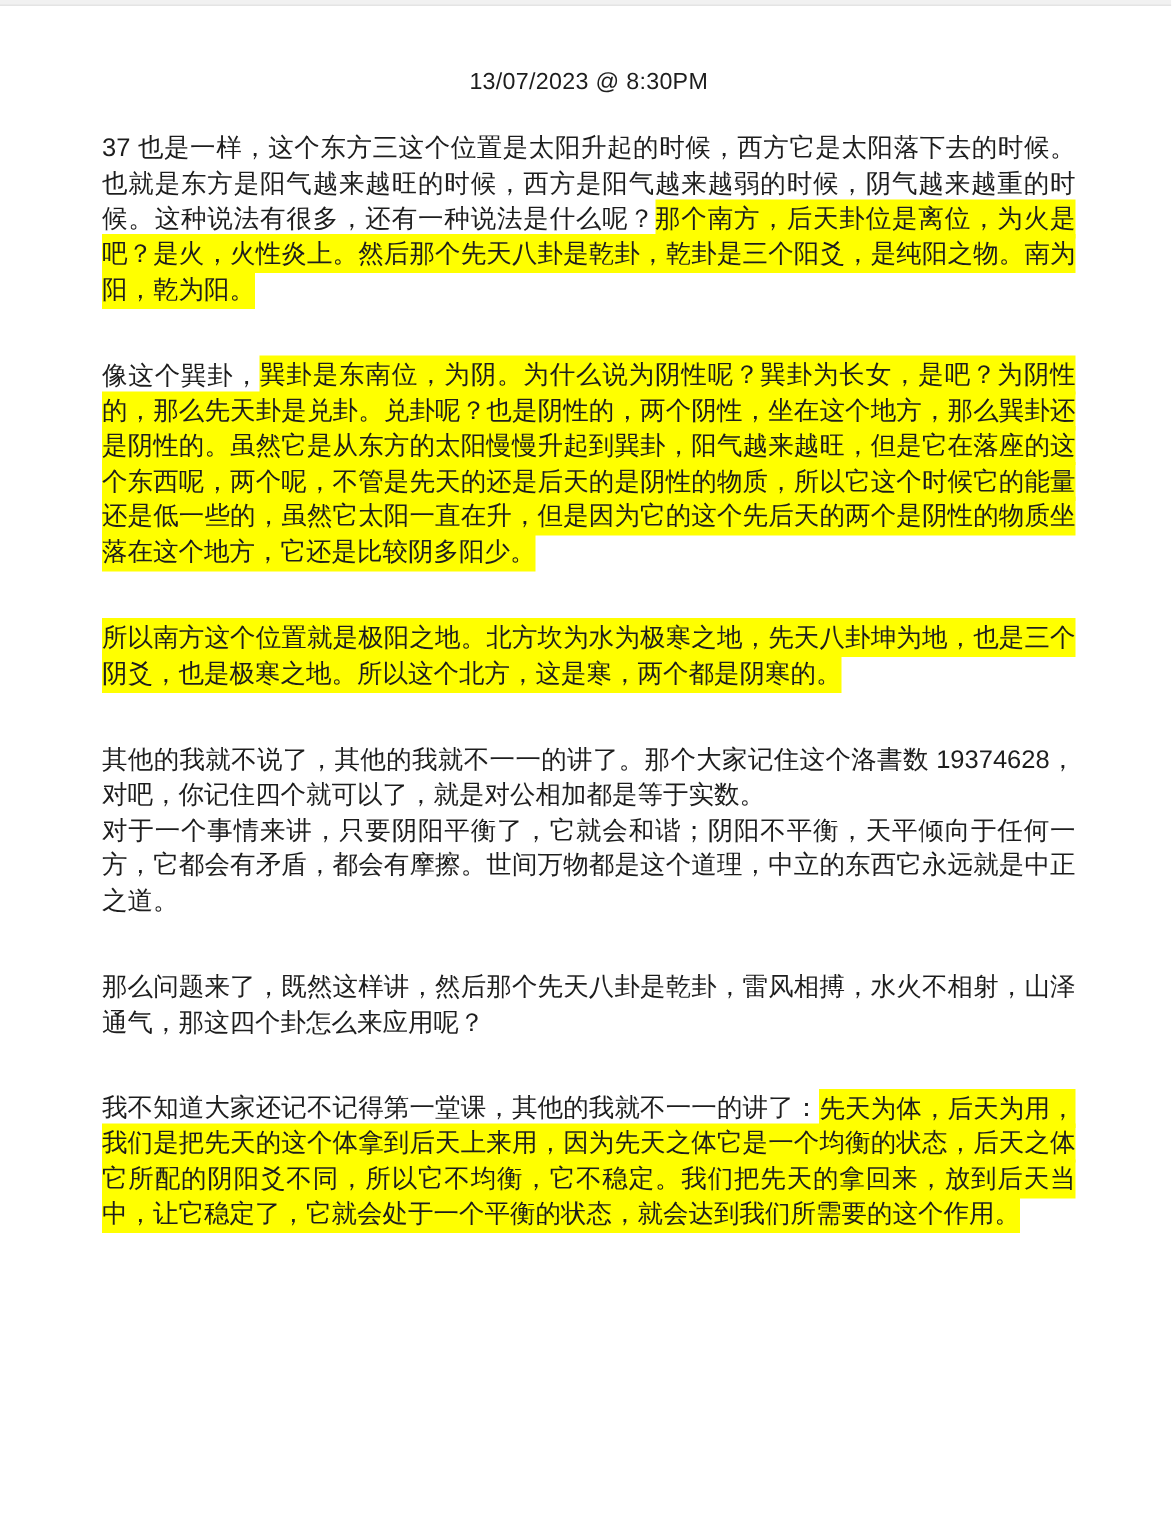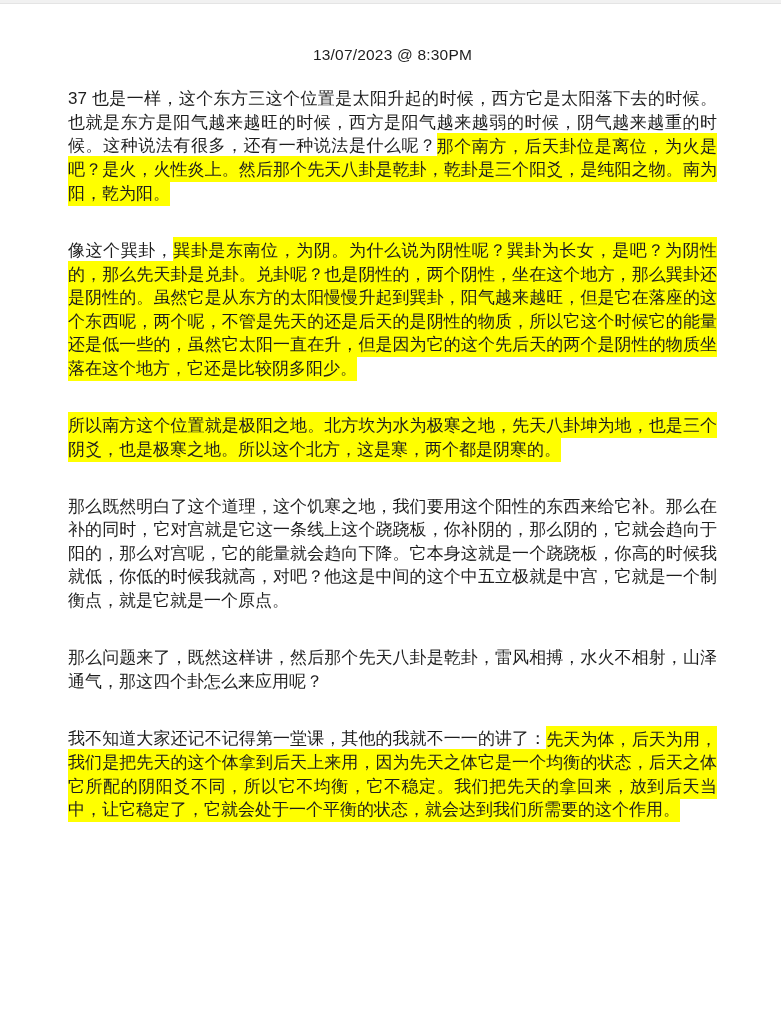--- a/index.html
+++ b/index.html
@@ -61,17 +61,18 @@
 </head>
 <body>
 
 <div class="page">
   <div class="top-edge"></div>
   <div class="doc-header">13/07/2023 @ 8:30PM</div>
   <div class="doc-body">
       <p class="para"><span class="run-plain">37 也是一样，这个东方三这个位置是太阳升起的时候，西方它是太阳落下去的时候。也就是东方是阳气越来越旺的时候，西方是阳气越来越弱的时候，阴气越来越重的时候。这种说法有很多，还有一种说法是什么呢？</span><span class="run-highlight">那个南方，后天卦位是离位，为火是吧？是火，火性炎上。然后那个先天八卦是乾卦，乾卦是三个阳爻，是纯阳之物。南为阳，乾为阳。</span></p>
       <p class="para"><span class="run-plain">像这个巽卦，</span><span class="run-highlight">巽卦是东南位，为阴。为什么说为阴性呢？巽卦为长女，是吧？为阴性的，那么先天卦是兑卦。兑卦呢？也是阴性的，两个阴性，坐在这个地方，那么巽卦还是阴性的。虽然它是从东方的太阳慢慢升起到巽卦，阳气越来越旺，但是它在落座的这个东西呢，两个呢，不管是先天的还是后天的是阴性的物质，所以它这个时候它的能量还是低一些的，虽然它太阳一直在升，但是因为它的这个先后天的两个是阴性的物质坐落在这个地方，它还是比较阴多阳少。</span></p>
       <p class="para"><span class="run-highlight">所以南方这个位置就是极阳之地。北方坎为水为极寒之地，先天八卦坤为地，也是三个阴爻，也是极寒之地。所以这个北方，这是寒，两个都是阴寒的。</span></p>
-      <p class="para"><span class="run-plain">那么既然明白了这个道理，这个饥寒之地，我们要用这个阳性的东西来给它补。那么在补的同时，它对宫就是它这一条线上这个跷跷板，你补阴的，那么阴的，它就会趋向于阳的，那么对宫呢，它的能量就会趋向下降。它本身这就是一个跷跷板，你高的时候我就低，你低的时候我就高，对吧？他这是中间的这个中五立极就是中宫，它就是一个制衡点，就是它就是一个原点。</span></p>
+      <p class="para"><span class="run-plain">其他的我就不说了，其他的我就不一一的讲了。那个大家记住这个洛書数 19374628，对吧，你记住四个就可以了，就是对公相加都是等于实数。</span></p>
+      <p class="para tight"><span class="run-plain">对于一个事情来讲，只要阴阳平衡了，它就会和谐；阴阳不平衡，天平倾向于任何一方，它都会有矛盾，都会有摩擦。世间万物都是这个道理，中立的东西它永远就是中正之道。</span></p>
       <p class="para"><span class="run-plain">那么问题来了，既然这样讲，然后那个先天八卦是乾卦，雷风相搏，水火不相射，山泽通气，那这四个卦怎么来应用呢？</span></p>
       <p class="para"><span class="run-plain">我不知道大家还记不记得第一堂课，其他的我就不一一的讲了：</span><span class="run-highlight">先天为体，后天为用，我们是把先天的这个体拿到后天上来用，因为先天之体它是一个均衡的状态，后天之体它所配的阴阳爻不同，所以它不均衡，它不稳定。我们把先天的拿回来，放到后天当中，让它稳定了，它就会处于一个平衡的状态，就会达到我们所需要的这个作用。</span></p>
     </div>
 </div>
 
 </body></html>

